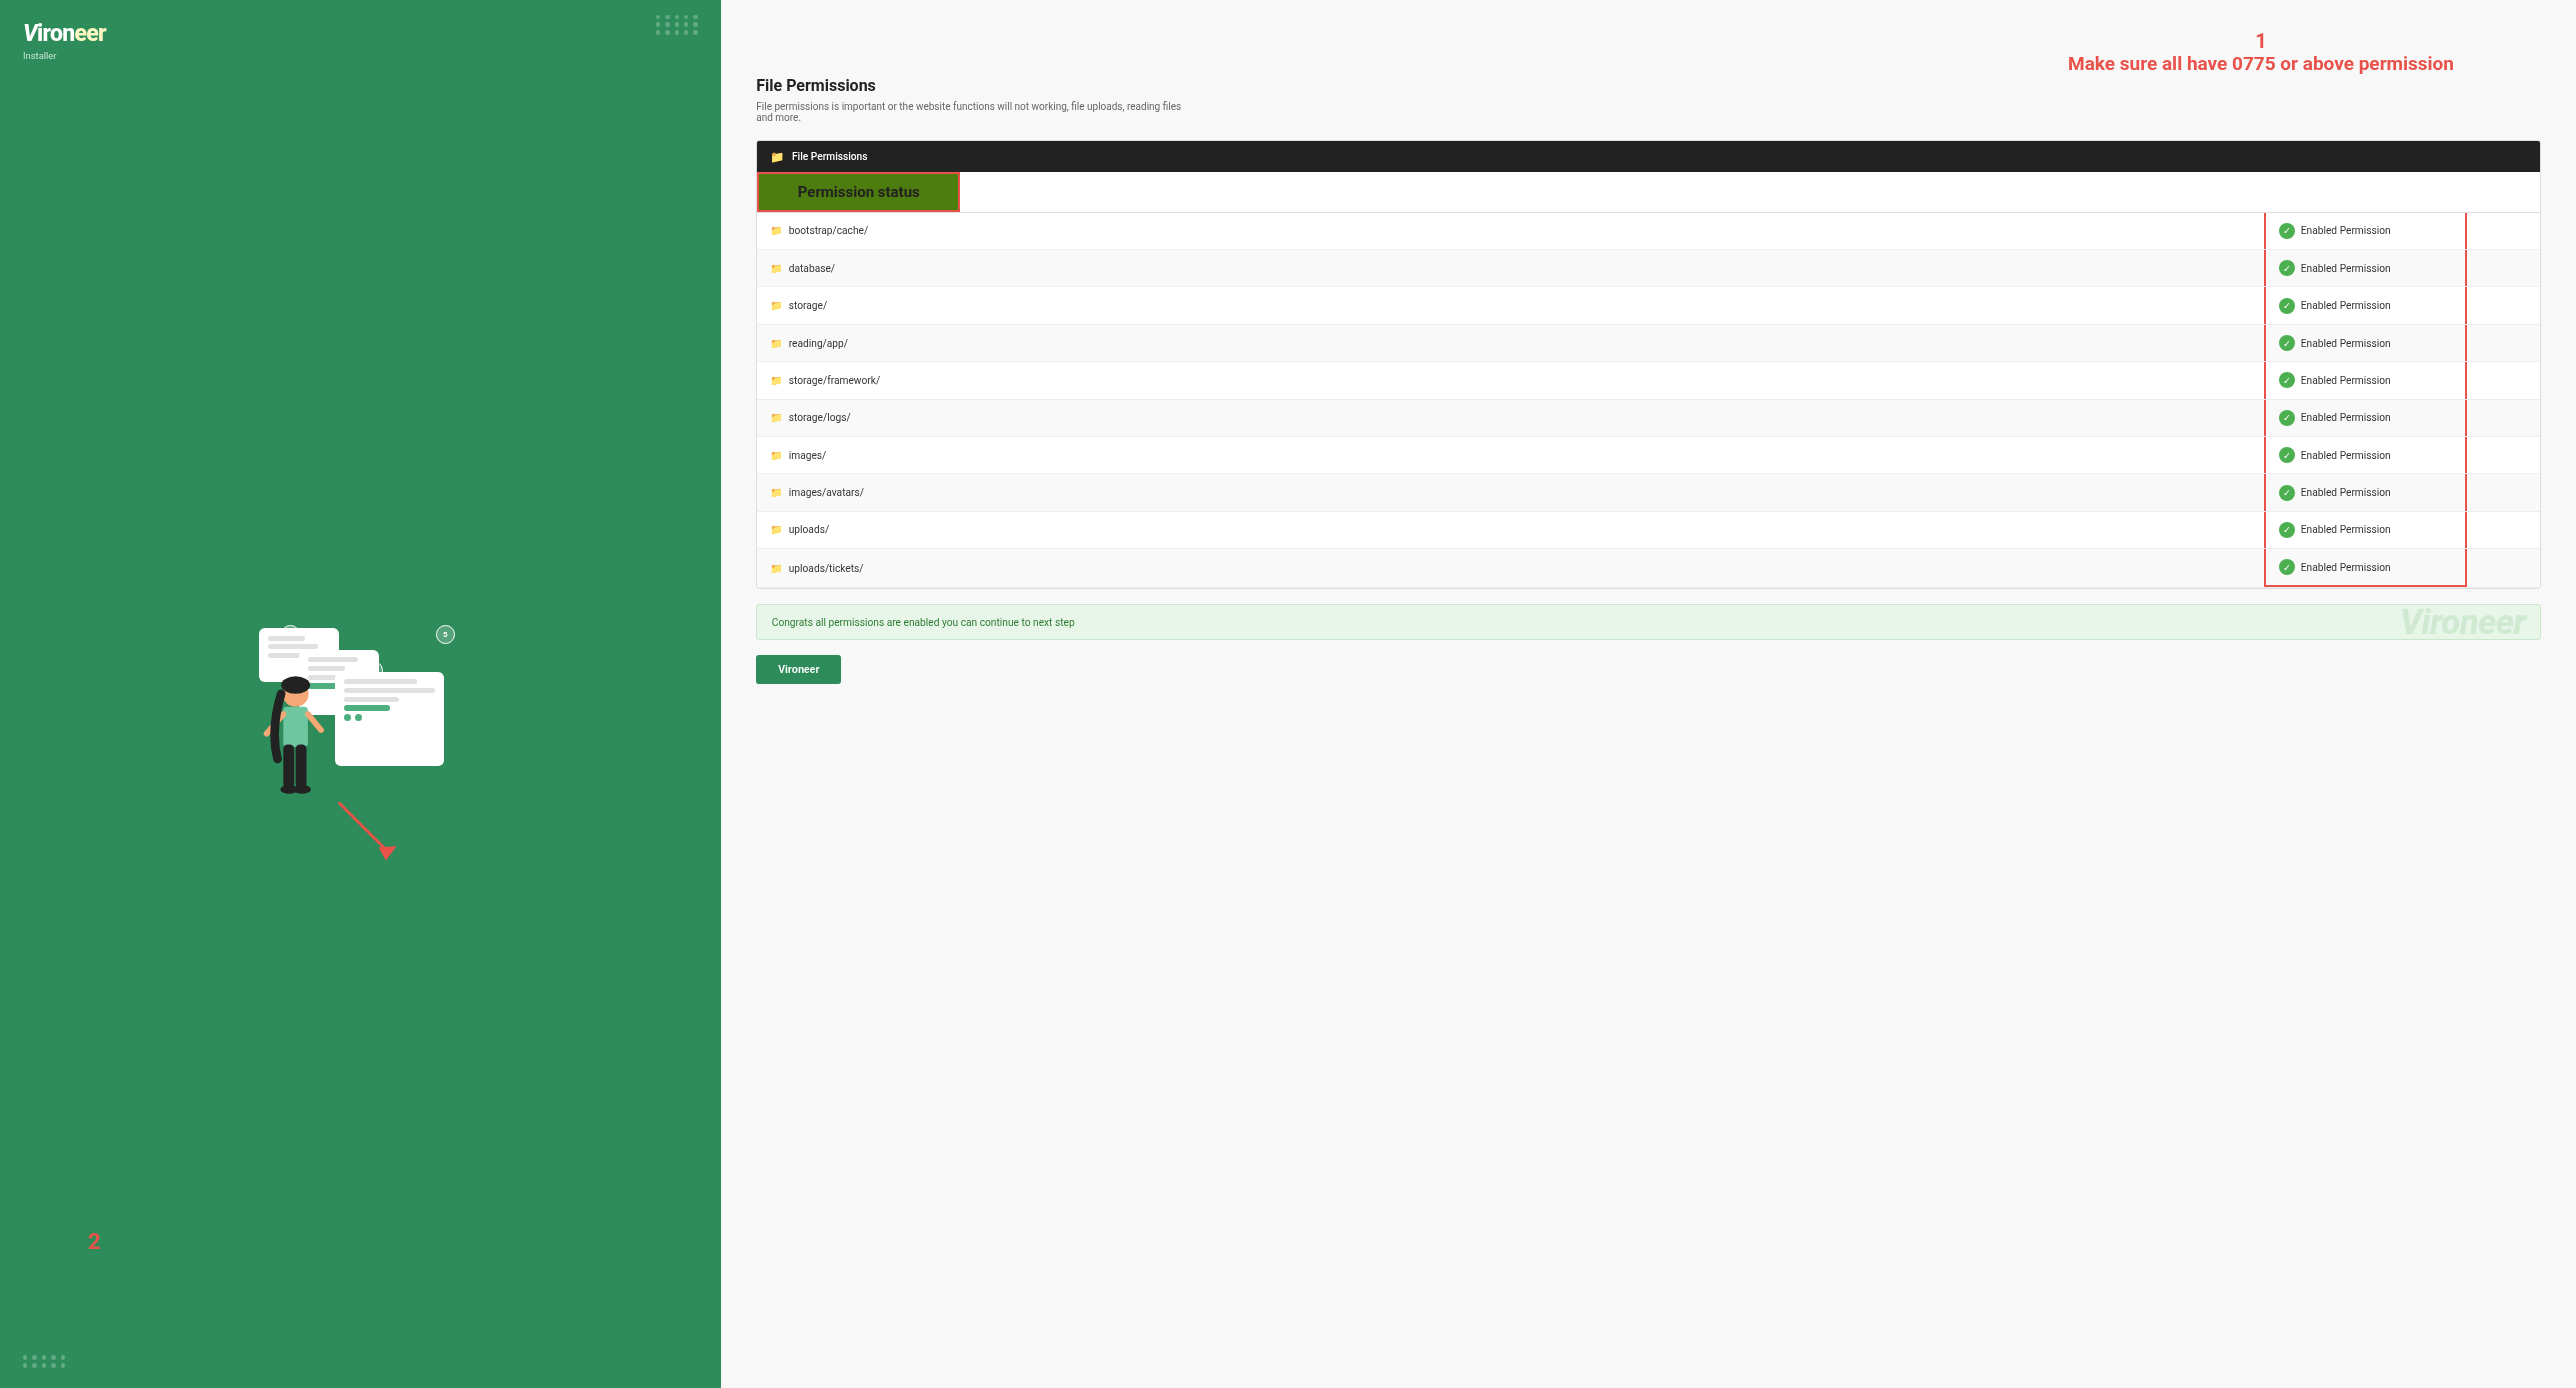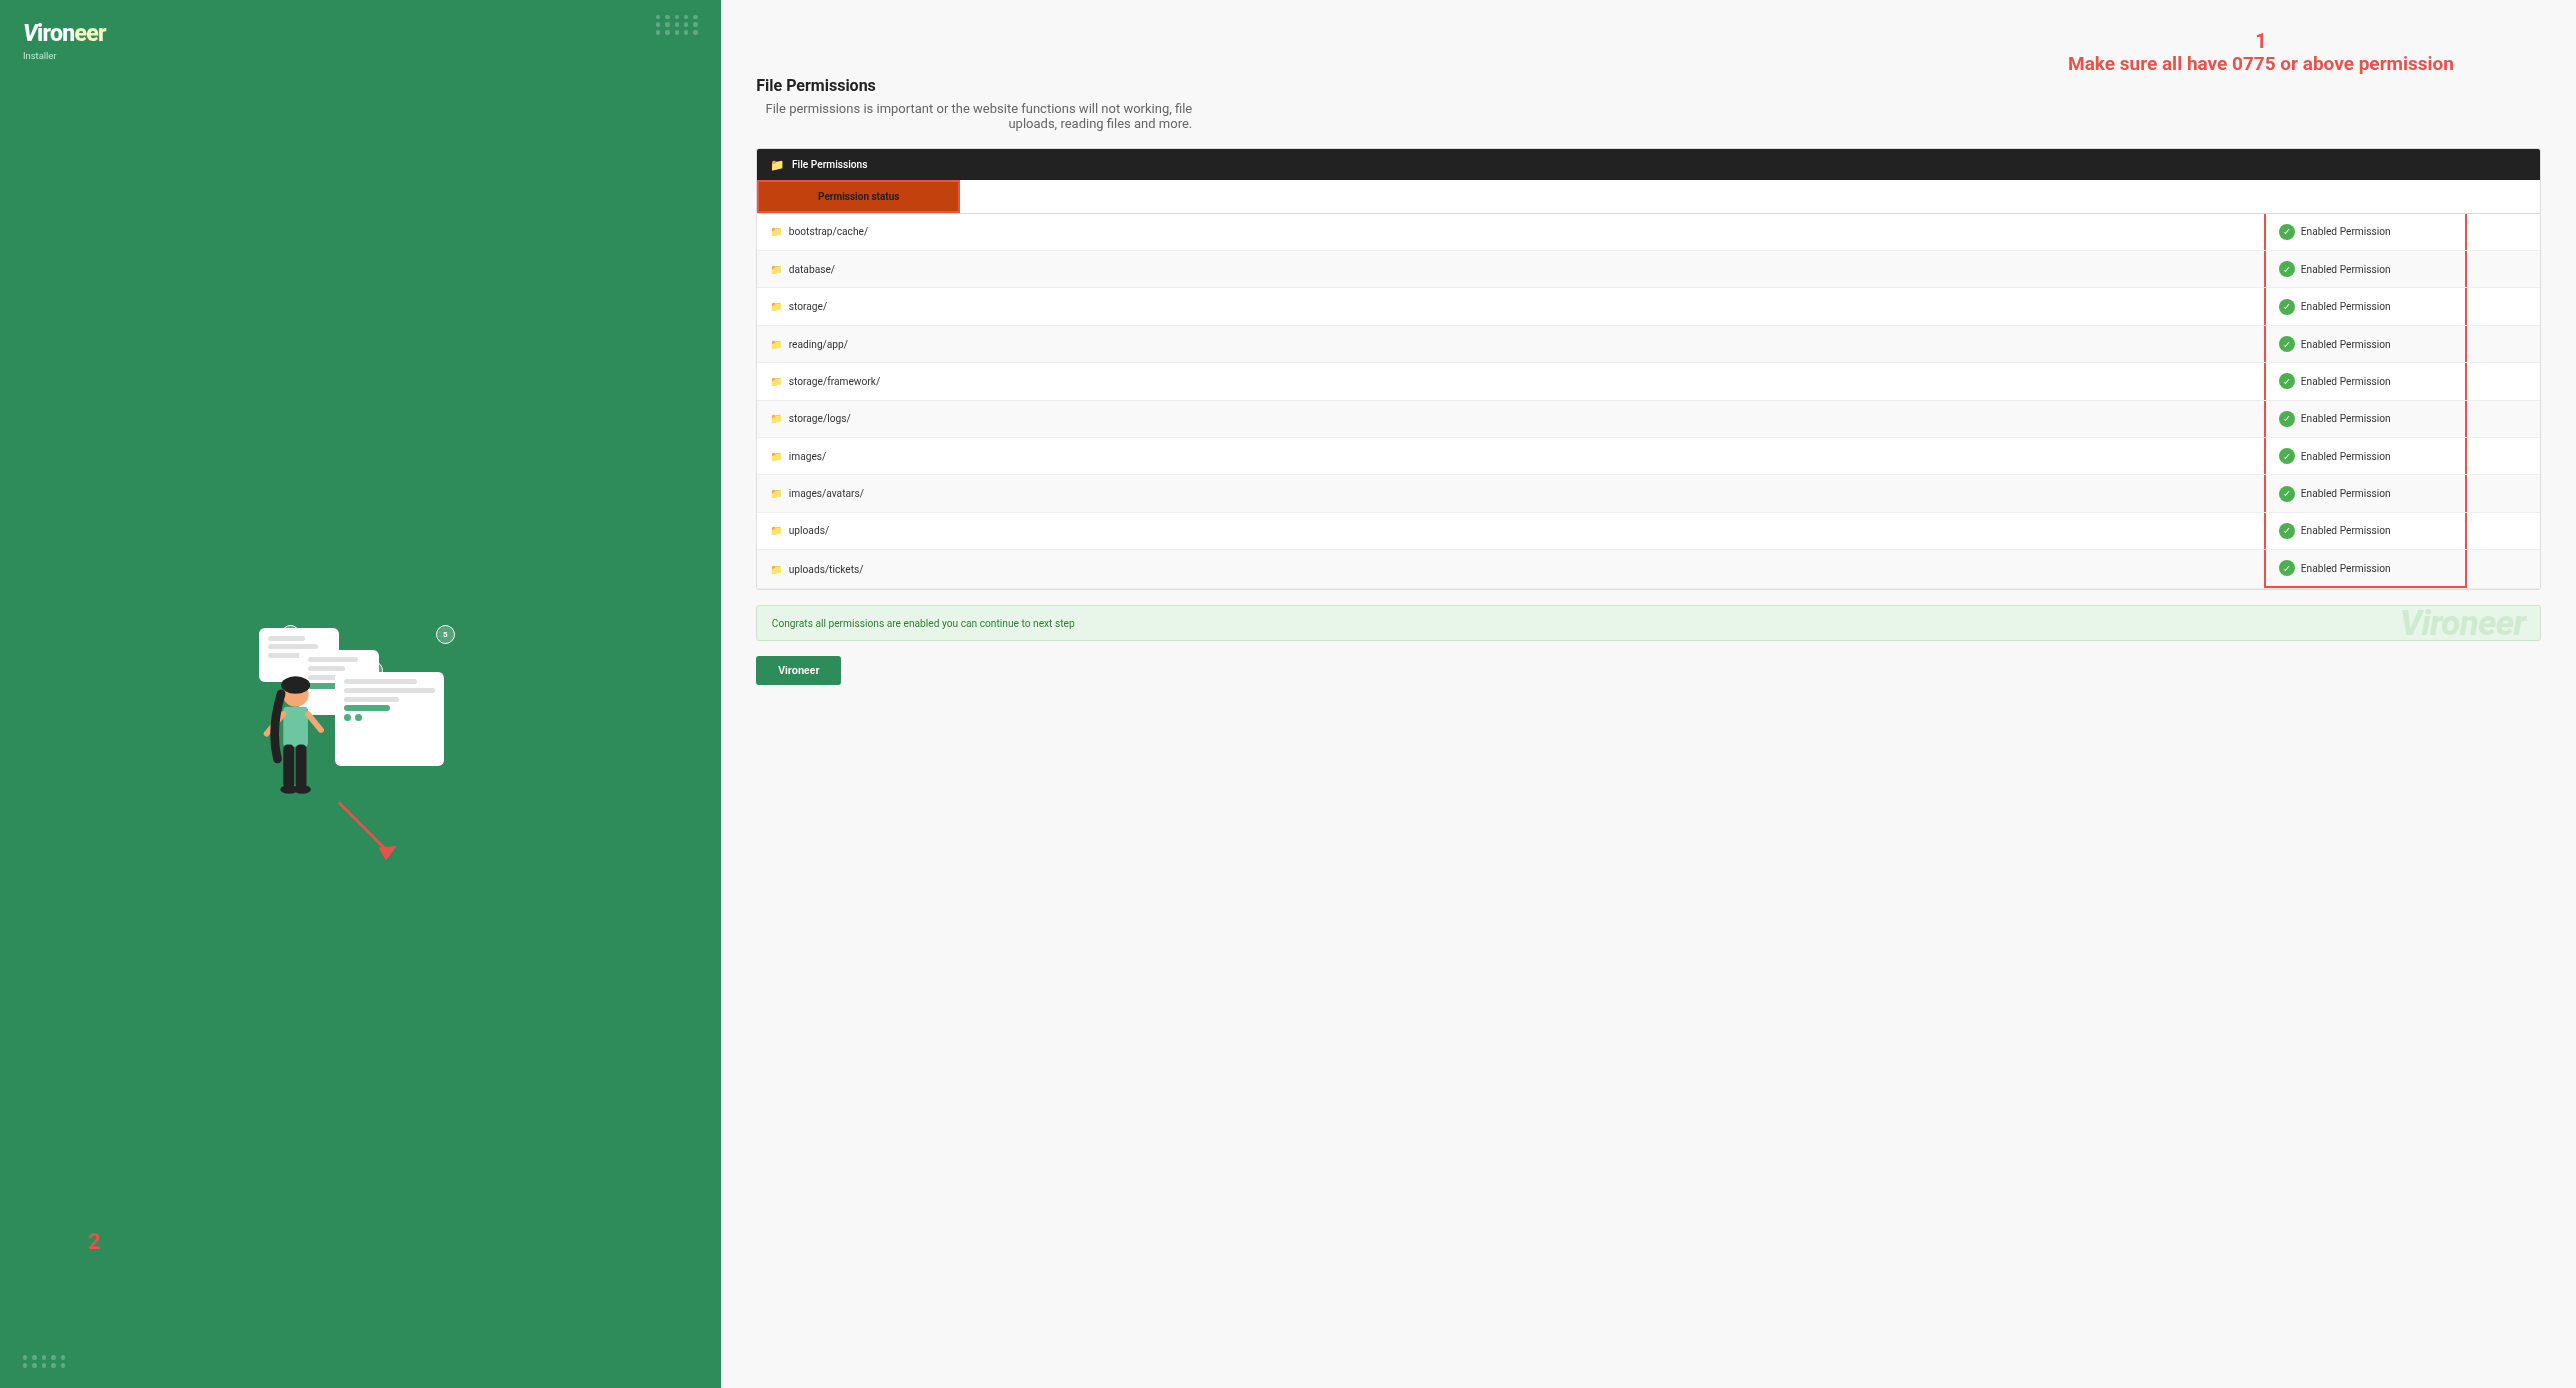--- a/index.html
+++ b/index.html
@@ -188,25 +188,24 @@
     }
 
     .page-title {
       font-size: 16px;
       font-weight: 700;
       color: #222;
       margin-bottom: 5.8px;
     }
 
     .page-subtitle {
-      font-size: 13px;
+      font-size: 10px;
       color: #666;
       margin-bottom: 17.4px;
       max-width: 436px;
-      text-align: right;
     }
 
     
     .permissions-table-wrapper {
       background: #fff;
       border: 0.7px solid #ddd;
       border-radius: 2.9px;
       overflow: hidden;
       margin-bottom: 14.5px;
     }
@@ -237,25 +236,25 @@
       padding: 8.7px 13px;
       font-weight: 700;
       font-size: 10.2px;
       color: #222;
     }
 
     .col-perm-status {
       width: 203px;
       padding: 8.7px 13px;
       font-weight: 700;
-      font-size: 10px;
+      font-size: 15px;
       color: #222;
       text-align: center;
       border: 2.2px solid #e8524a;
-      background: #c2410c;
+      background: #4d7c0f;
     }
 
     .col-extra {
       width: 73px;
     }
 
     .table-row {
       display: flex;
       align-items: center;
       border-bottom: 0.7px solid #eee;

